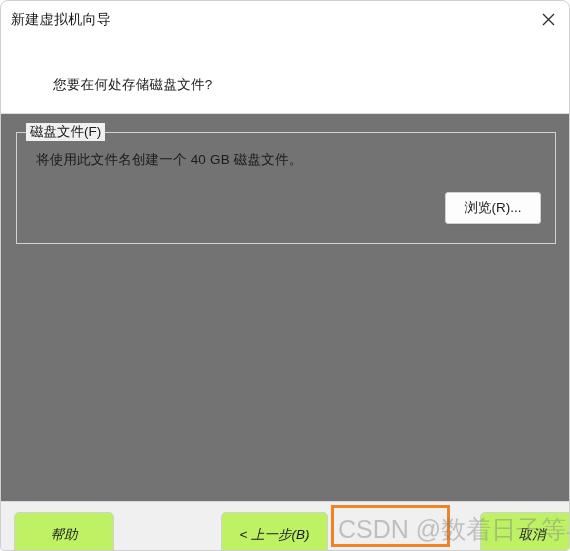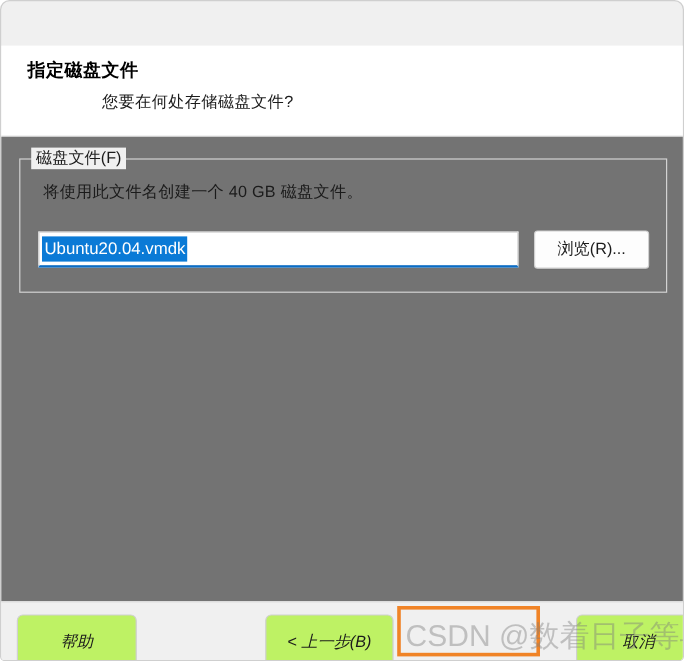--- a/index.html
+++ b/index.html
@@ -75,21 +75,20 @@
     color: #000000;
     letter-spacing: 0.4px;
   }
   .header-sub {
     position: absolute;
     left: 52px;
     top: 38px;
     font-size: 13.5px;
     color: #1b1b1b;
     letter-spacing: 0.3px;
-    margin-left: 32px;
   }
 
   
   .body {
     position: absolute;
     left: 0; top: 113px;
     width: 570px;
     height: 387px;
     background: #737373;
     padding-left: 24px;
@@ -226,35 +225,42 @@
     letter-spacing: 0px;
     pointer-events: none;
     font-family: "Liberation Sans", "DejaVu Sans", sans-serif;
   }
 </style>
 </head>
 <body>
 
 <div class="window">
 
+  <div class="titlebar">
+    <div class="titlebar-text">新建虚拟机向导</div>
+    <div class="close-btn">
+      <span>
+        <svg width="13" height="13" viewBox="0 0 13 13">
+          <line x1="1" y1="1" x2="12" y2="12" stroke="#2b2b2b" stroke-width="1.3"></line>
+          <line x1="12" y1="1" x2="1" y2="12" stroke="#2b2b2b" stroke-width="1.3"></line>
+        </svg>
+      </span>
+    </div>
+  </div>
 
   <div class="header">
-    <div class="header-title">指定磁盘文件</div>
     <div class="header-sub">您要在何处存储磁盘文件?</div>
   </div>
 
   <div class="body">
 
     <div class="groupbox">
       <div class="groupbox-label">磁盘文件(F)</div>
       <div class="group-desc">将使用此文件名创建一个 40 GB 磁盘文件。</div>
 
-      <div class="path-input" title="请输入磁盘文件名">
-        <span class="sel">Ubuntu20.04.vmdk</span>
-      </div>
 
       <div class="browse-btn">浏览(R)...</div>
     </div>
 
   </div>
 
   <div class="footer">
     <div class="btn btn-help">帮助</div>
     <div class="btn btn-back">&lt; 上一步(B)</div>
     <div class="btn btn-cancel">取消</div>

